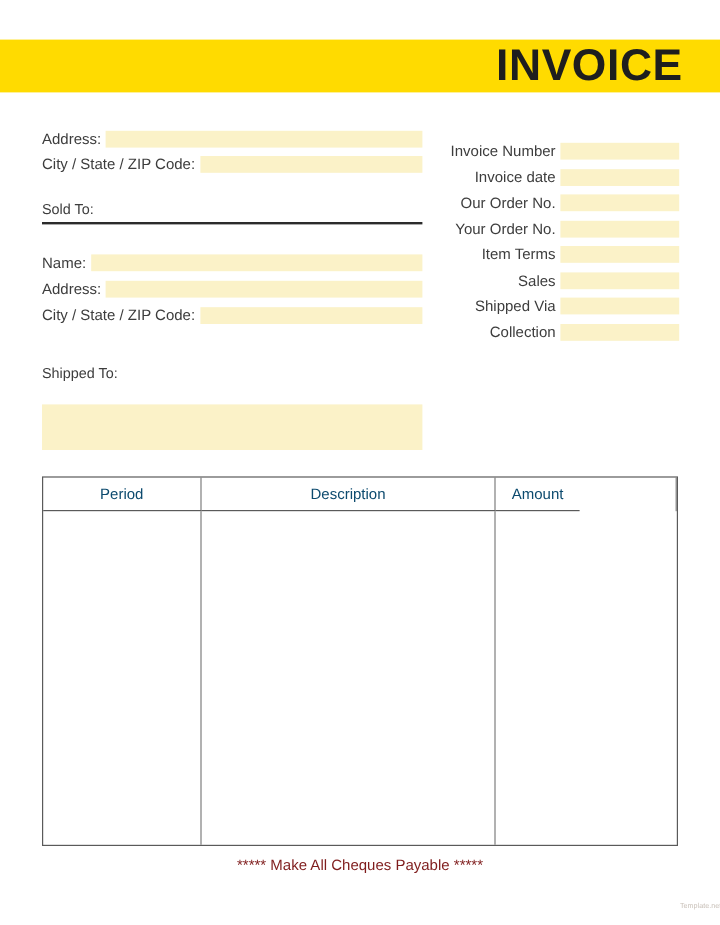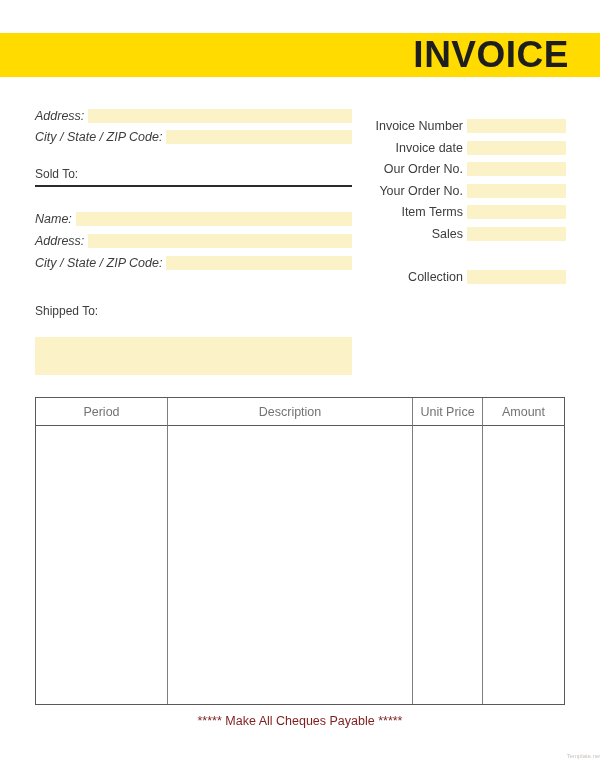--- a/index.html
+++ b/index.html
@@ -8,39 +8,39 @@
     font-family:"Liberation Sans", sans-serif; color:#3d3d3d; overflow:hidden;padding-left:25px;
   }
   
   .banner { position:absolute; left:0; top:33px; width:600px; height:44px; background:#ffdb00; }
   .banner-title {
     position:absolute; right:31px; top:0; height:44px; line-height:44px;
     font-size:37px; font-weight:bold; color:#1e1e1e; letter-spacing:0.5px;
   }
   
   .fieldrow { position:absolute; display:flex; align-items:center; height:14px; font-size:12.5px; }
-  .fieldrow .lbl { white-space:nowrap; padding-right:4px;font-style:italic; }
+  .fieldrow .lbl { white-space:nowrap; padding-right:4px; }
   .fieldrow .fill { background:#fbf2c8; flex:1; height:14px; }
   .left-row { left:35px; width:317px; }
   .static-label { position:absolute; font-size:12px; }
   .sold-divider { position:absolute; left:35px; top:185px; width:317px; height:2px; background:#2b2b2b; }
   .shipped-box { position:absolute; left:35px; top:337px; width:317px; height:38px; background:#fbf2c8; }
   
   .info-row { position:absolute; left:360px; width:206px; display:flex; align-items:center; height:14px; font-size:12.5px; }
   .info-row .lbl { flex:1; text-align:right; padding-right:4px; white-space:nowrap; }
   .info-row .fill { width:99px; height:14px; background:#fbf2c8; flex:none; }
   
   .items-table {
     position:absolute; left:35px; top:397px; width:530px; height:308px;
     border:1px solid #5a5a5a; box-sizing:border-box;
     display:grid; grid-template-columns:132px 245px 70px 1fr; grid-template-rows:28px 1fr;
   }
   .th {
     display:flex; align-items:center; justify-content:center;
-    font-size:12.5px; color:#737373;
+    font-size:12.5px; color:#0c4a6e;
     border-bottom:1px solid #5a5a5a; border-right:1px solid #7e7e7e;
   }
   .th.last { border-right:none; }
   .td { border-right:1px solid #7e7e7e; }
   .td.last { border-right:none; }
   
   .cheques-note { position:absolute; left:0; top:714px; width:600px; text-align:center; font-size:12.5px; color:#7f1d1d; }
   .watermark { position:absolute; right:24px; top:753px; font-size:6px; color:#c9c1b9; }
 </style>
 </head>
@@ -97,29 +97,32 @@
     <span class="fill"></span>
   </div>
   <div class="info-row" style="top:205px;">
     <span class="lbl">Item Terms</span>
     <span class="fill"></span>
   </div>
   <div class="info-row" style="top:227px;">
     <span class="lbl">Sales</span>
     <span class="fill"></span>
   </div>
+  <div class="info-row" style="top:248px;">
+    <span class="lbl">Shipped Via</span>
+    <span class="fill"></span>
+  </div>
   <div class="info-row" style="top:270px;">
     <span class="lbl">Collection</span>
     <span class="fill"></span>
   </div>
 
   <div class="items-table">
     <div class="th">Period</div>
     <div class="th">Description</div>
-    <div class="th">Unit Price</div>
     <div class="th last">Amount</div>
     <div class="td"></div>
     <div class="td"></div>
     <div class="td"></div>
     <div class="td last"></div>
   </div>
 
   <div class="cheques-note">***** Make All Cheques Payable *****</div>
   <div class="watermark">Template.net</div>
 

